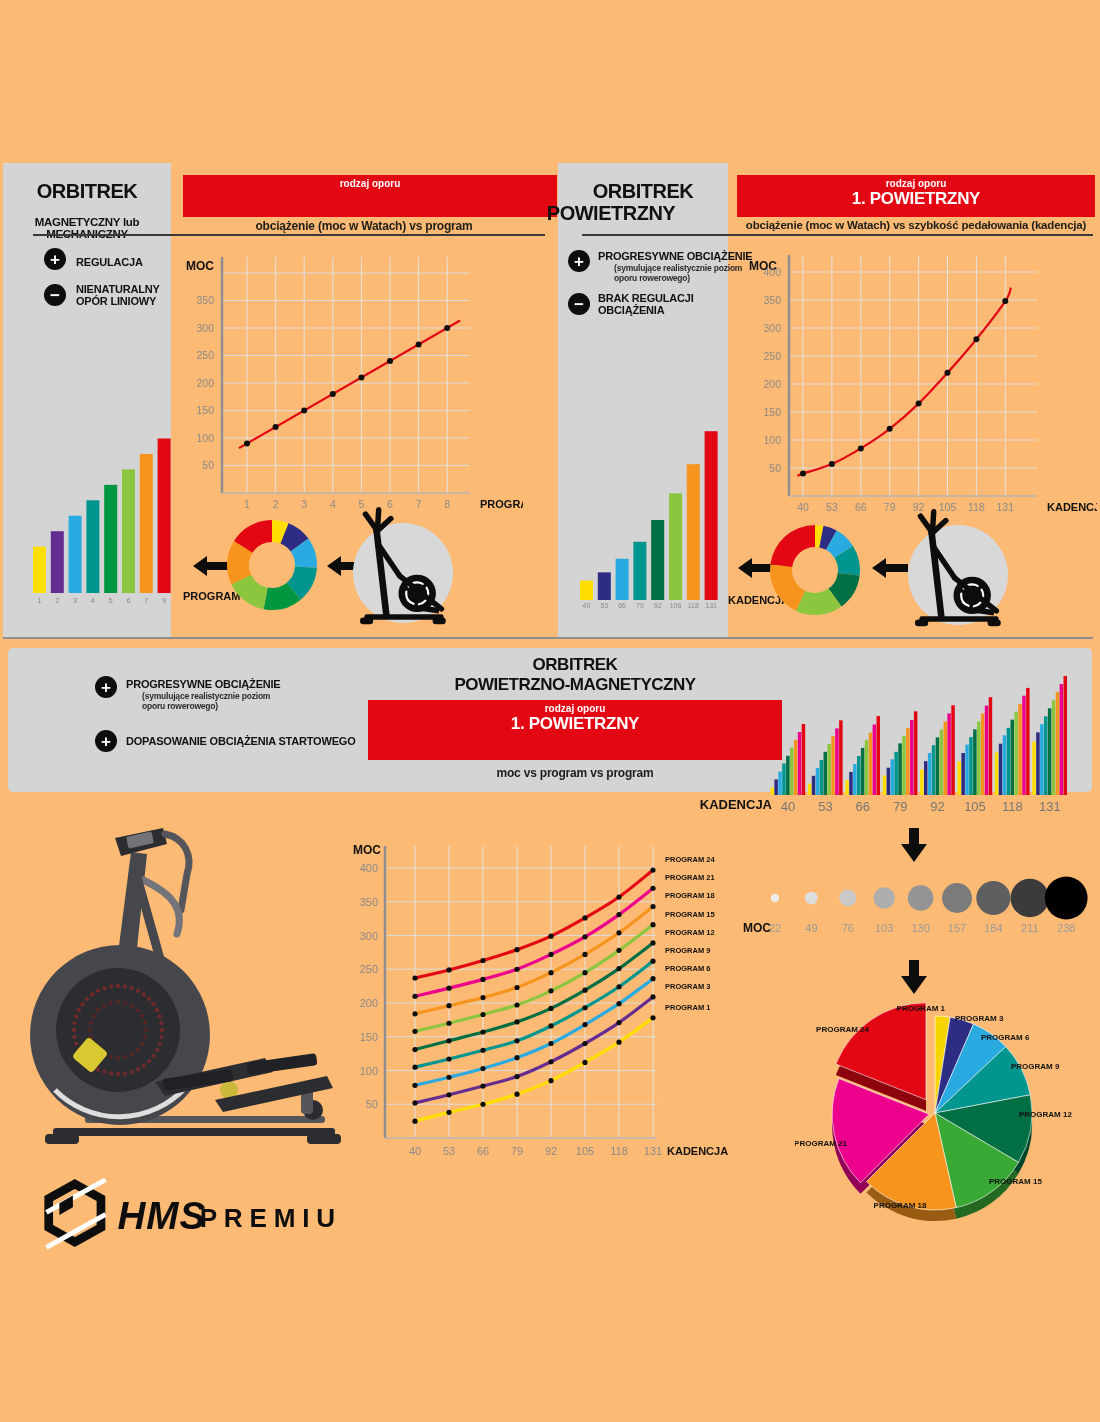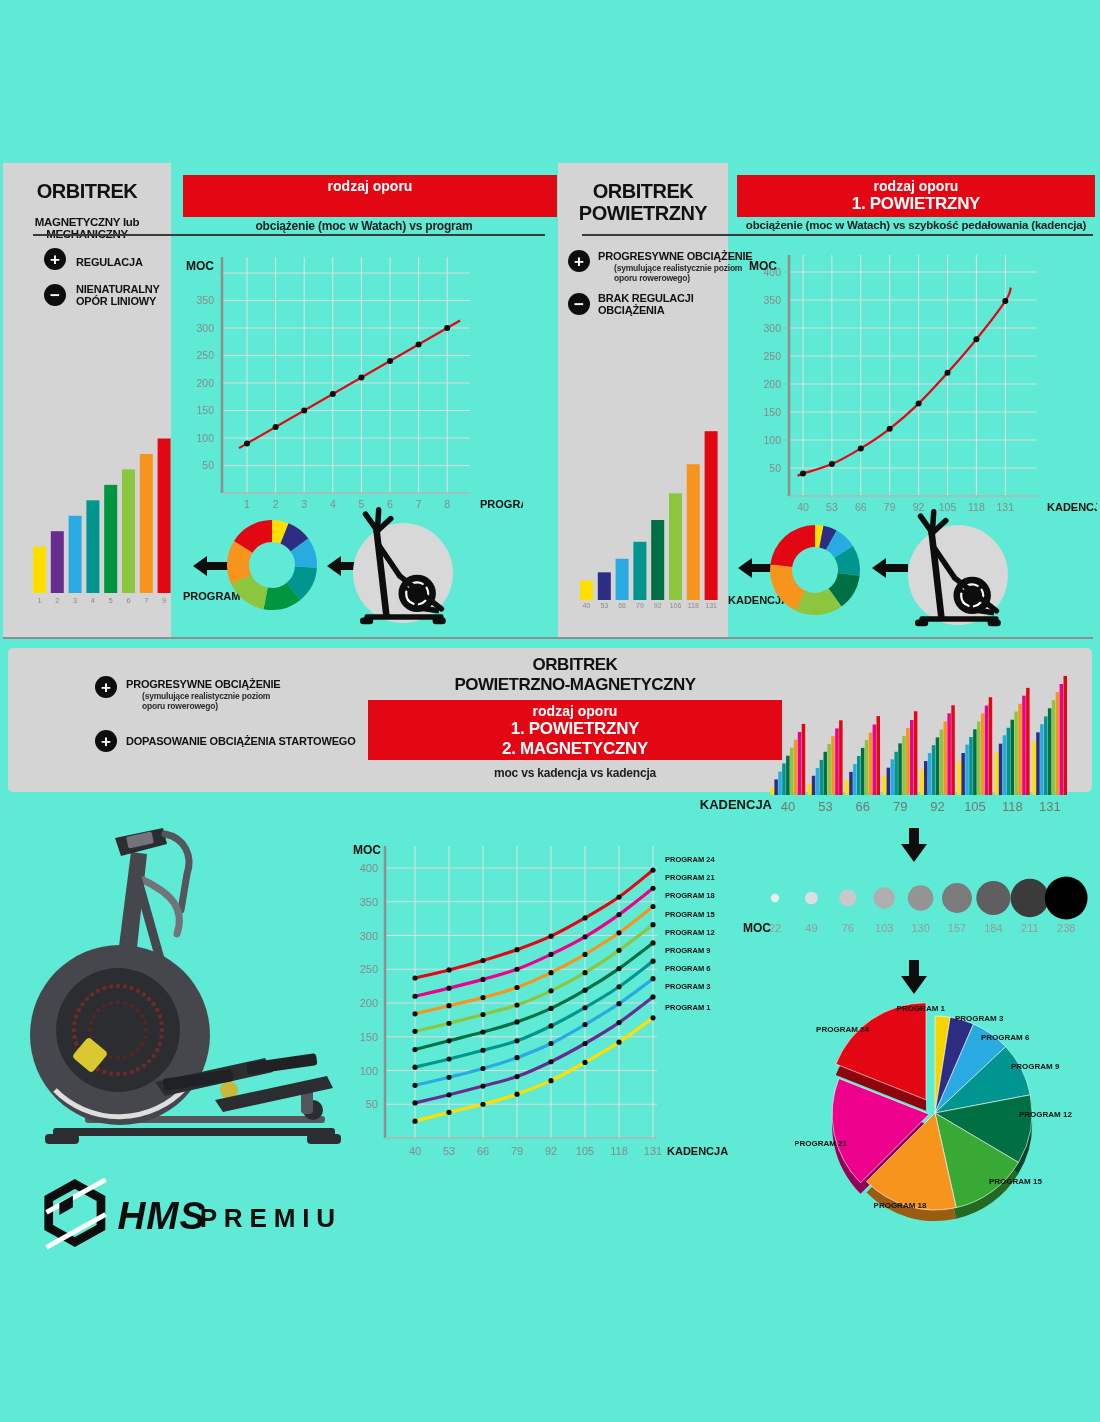--- a/index.html
+++ b/index.html
@@ -1,25 +1,25 @@
 <!DOCTYPE html>
 <html><head>
 <meta charset="utf-8">
 <style>
   html,body{margin:0;padding:0;background:#fff;}
-  #root{position:relative;width:1100px;height:1422px;background:#5eead4;overflow:hidden;
+  #root{position:relative;width:1100px;height:1422px;background:#fdba74;overflow:hidden;
         font-family:"Liberation Sans",sans-serif;color:#1a1a1a;}
   .abs{position:absolute;}
   .graycol{background:#d4d4d4;}
   .band{background:#d4d4d4;border-radius:5px;}
   .sec-title1{font-weight:bold;font-size:20px;letter-spacing:-0.5px;text-align:center;color:#111;}
   .sec-title2{font-weight:bold;font-size:11.5px;letter-spacing:-0.3px;text-align:center;color:#111;}
   .rule{background:#3a3a3a;height:2px;}
   .banner{background:#e30613;color:#fff;text-align:center;}
-  .banner .kicker{font-size:14px;font-weight:bold;padding-top:3px;letter-spacing:0;}
+  .banner .kicker{font-size:10px;font-weight:bold;padding-top:3px;letter-spacing:0;}
   .banner .btitle{font-size:17px;font-weight:bold;letter-spacing:-0.3px;}
   .caption{font-size:12px;font-weight:bold;text-align:center;color:#1d1d1b;letter-spacing:-0.2px;}
   .pm-icon{width:22px;height:22px;border-radius:50%;background:#0d0d0d;color:#fff;font-weight:bold;
            display:flex;align-items:center;justify-content:center;font-size:17px;line-height:1;}
   .feat-main{font-size:11px;font-weight:bold;color:#111;letter-spacing:-0.2px;}
   .feat-sub{font-size:8.5px;font-weight:bold;color:#2b2b2b;letter-spacing:-0.2px;margin-left:16px;}
   .axis-word{font-weight:bold;font-size:11px;color:#111;}
   .kadlabel{font-weight:bold;font-size:13px;color:#111;text-align:right;}
   svg{display:block;}
 </style>
@@ -143,21 +143,21 @@
         <path d="M27,36 L46,64" stroke-width="5"></path>
         <circle cx="62" cy="80" r="17" fill="#0d0d0d" stroke="none"></circle>
         <circle cx="62" cy="80" r="10" stroke="#ffffff" stroke-width="2" stroke-dasharray="14 5"></circle>
         <path d="M46,64 L84,94" stroke-width="5"></path>
         <rect x="64" y="92" width="18" height="5" fill="#0d0d0d" stroke="none" transform="rotate(8 73 94)"></rect>
       </g>
     </svg>
 
   <div class="abs graycol" style="left:558px;top:163px;width:170px;height:474px;"></div>
   <div class="abs sec-title1" style="left:558px;top:180px;width:170px;">ORBITREK</div>
-  <div class="abs sec-title1" style="left:558px;top:202px;width:170px;">POWIETRZNY</div>
+  <div class="abs sec-title1" style="left:526px;top:202px;width:170px;">POWIETRZNY</div>
   <div class="abs rule" style="left:582px;top:234px;width:511px;"></div>
 
   <div class="abs pm-icon" style="left:568px;top:250px;">
       <span>+</span>
     </div>
   <div class="abs feat-main" style="left:598px;top:250px;">PROGRESYWNE OBCIĄŻENIE</div>
   <div class="abs feat-sub" style="left:598px;top:263px;">(symulujące realistycznie poziom</div>
   <div class="abs feat-sub" style="left:598px;top:273px;">oporu rowerowego)</div>
   <div class="abs pm-icon" style="left:568px;top:293px;">
       <span>−</span>
@@ -285,23 +285,22 @@
   <div class="abs pm-icon" style="left:95px;top:730px;">
       <span>+</span>
     </div>
   <div class="abs feat-main" style="left:126px;top:735px;">DOPASOWANIE OBCIĄŻENIA STARTOWEGO</div>
 
   <div class="abs sec-title1" style="left:425px;top:655px;width:300px;font-size:17px;">ORBITREK</div>
   <div class="abs sec-title1" style="left:425px;top:675px;width:300px;font-size:17px;">POWIETRZNO-MAGNETYCZNY</div>
   <div class="abs banner" style="left:368px;top:700px;width:414px;height:60px;">
     <div class="kicker">rodzaj oporu</div>
     <div class="btitle">1. POWIETRZNY</div>
-    <div class="btitle">2. MAGNETYCZNY</div>
   </div>
-  <div class="abs caption" style="left:368px;top:766px;width:414px;">moc vs kadencja vs kadencja</div>
+  <div class="abs caption" style="left:368px;top:766px;width:414px;">moc vs program vs program</div>
 
   <svg id="cluster" class="abs" style="left:770px;top:648px;" width="322" height="168">
       <rect x="0.5" y="139.5" width="3.5" height="7.5" fill="#ffde00"></rect>
       <rect x="4.4" y="131.4" width="3.5" height="15.6" fill="#2d2e83"></rect>
       <rect x="8.3" y="123.6" width="3.5" height="23.4" fill="#29abe2"></rect>
       <rect x="12.2" y="115.5" width="3.5" height="31.5" fill="#00968f"></rect>
       <rect x="16.1" y="107.7" width="3.5" height="39.3" fill="#006f44"></rect>
       <rect x="20" y="99.6" width="3.5" height="47.4" fill="#8cc63f"></rect>
       <rect x="23.9" y="91.80000000000001" width="3.5" height="55.199999999999996" fill="#f7941d"></rect>
       <rect x="27.8" y="84" width="3.5" height="63" fill="#ec008c"></rect>

